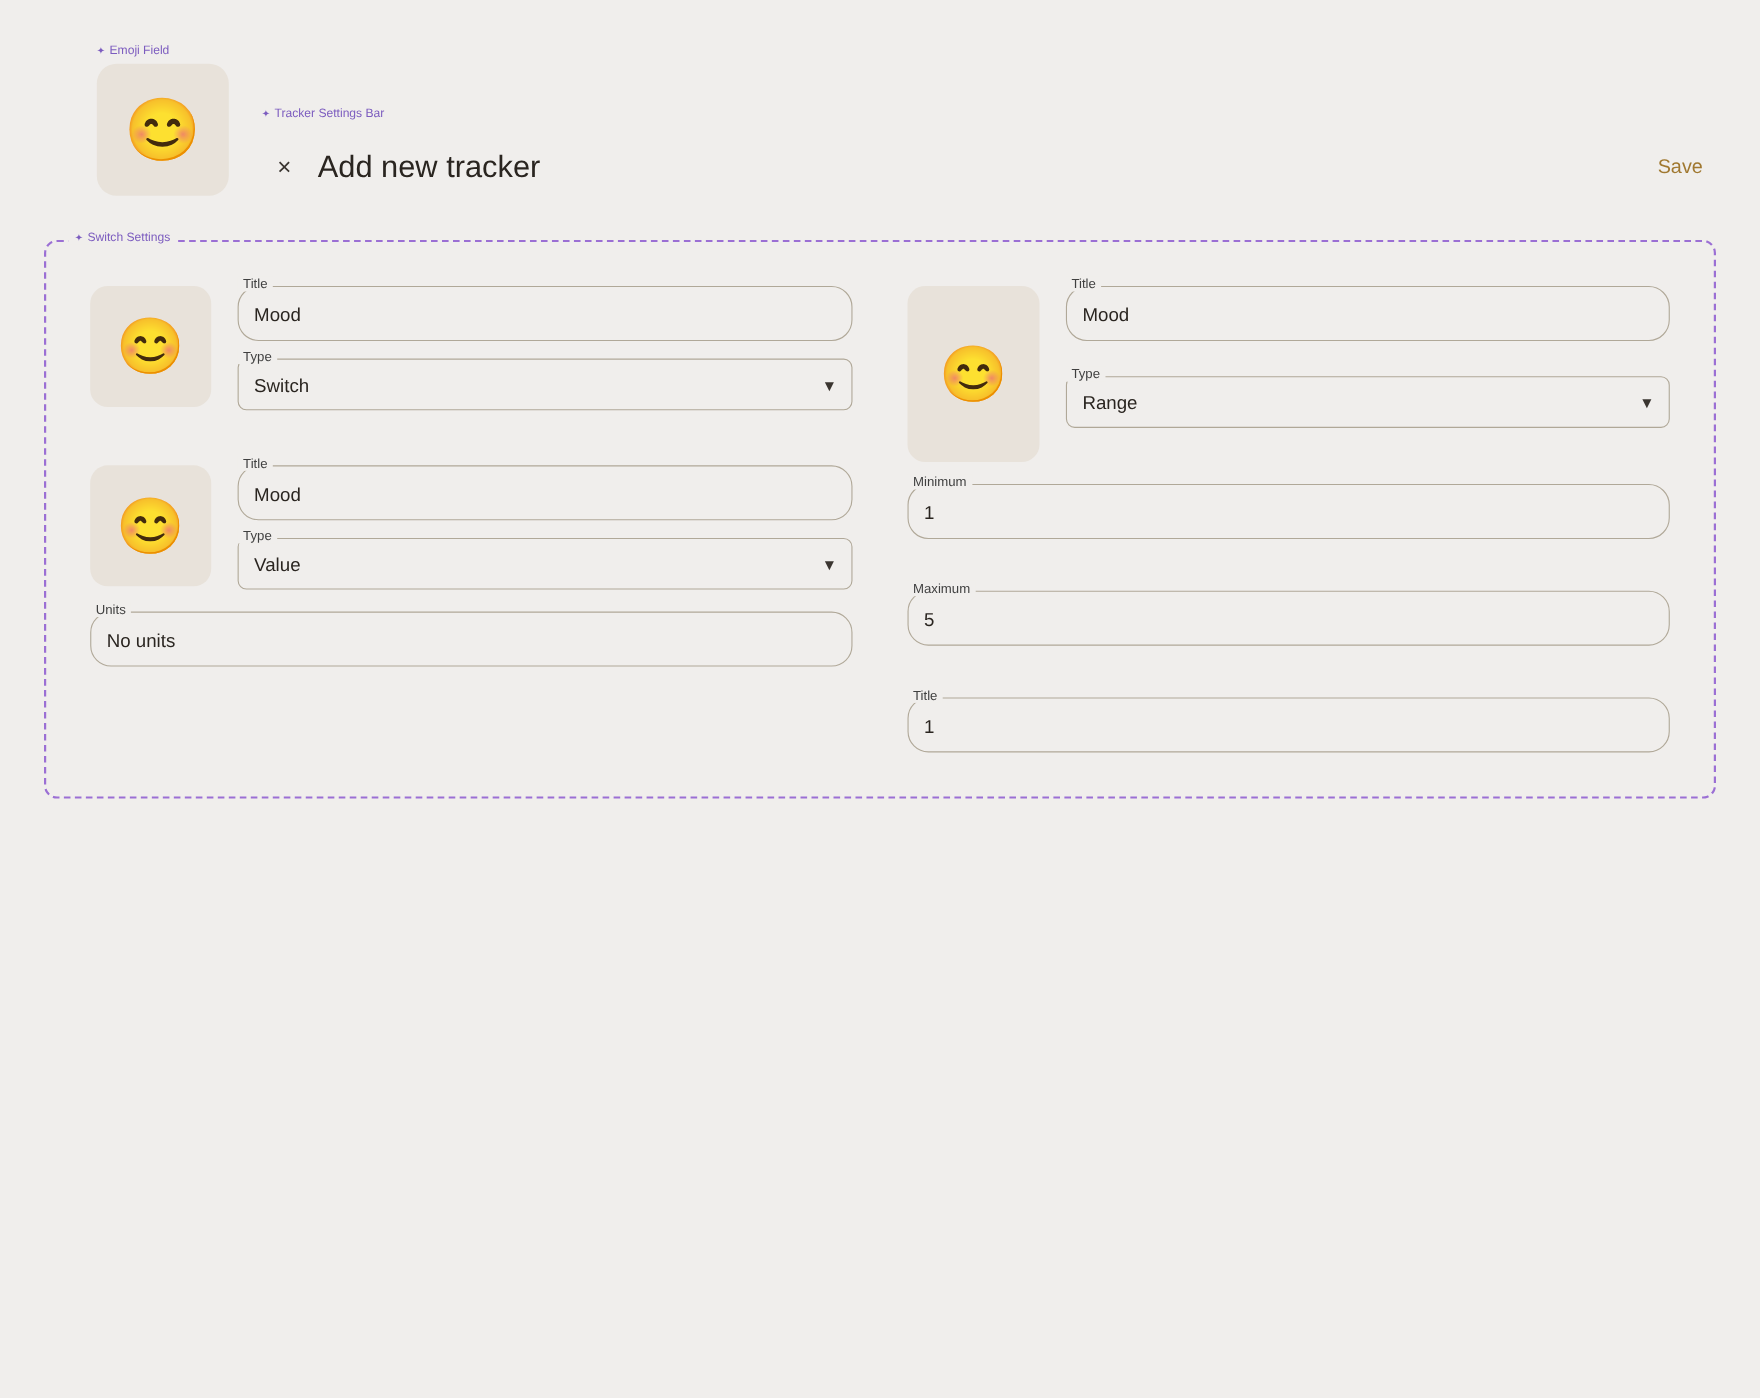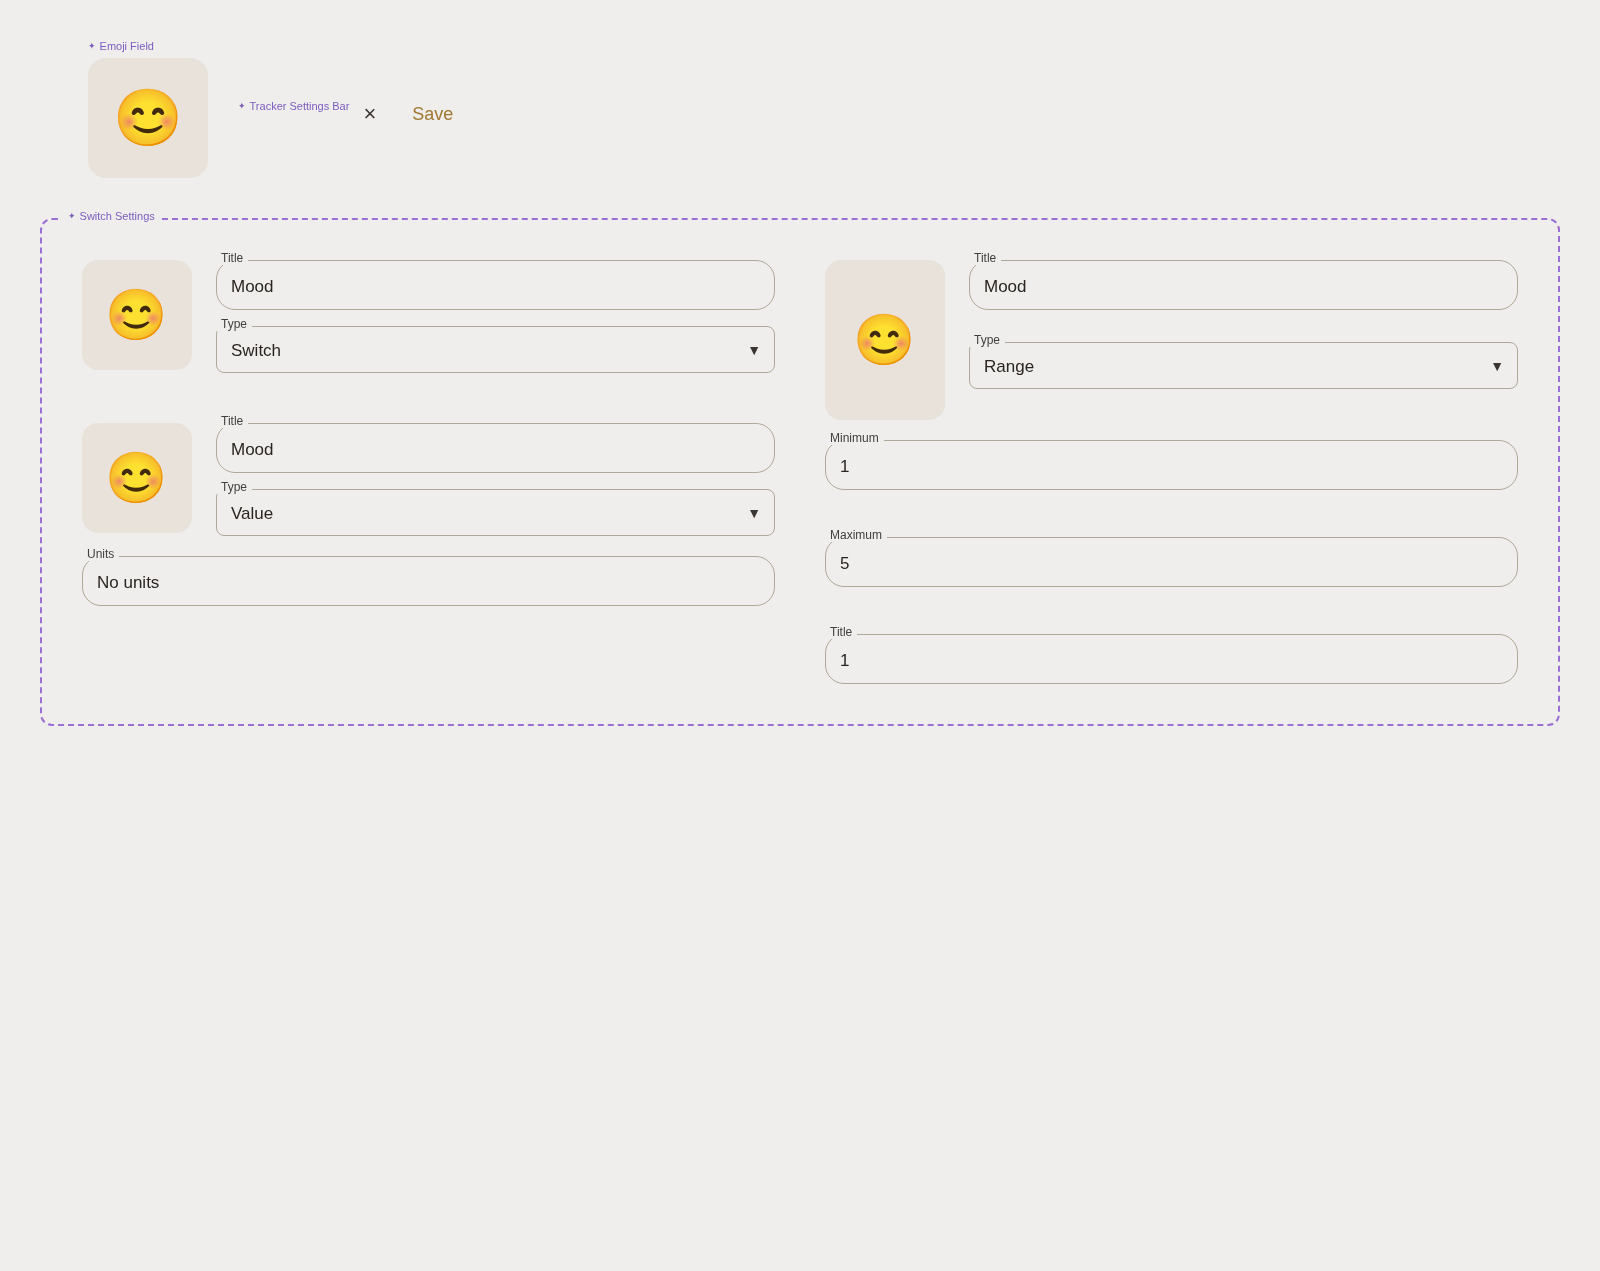--- a/index.html
+++ b/index.html
@@ -47,22 +47,23 @@
       display: flex;
       align-items: center;
       justify-content: center;
       font-size: 56px;
       cursor: pointer;
     }
 
     
     .tracker-bar-block {
       display: flex;
-      flex-direction: row;
+      flex-direction: column;
       flex: 1;
+      justify-content: flex-end;
     }
 
     .tracker-bar {
       display: flex;
       align-items: center;
       gap: 20px;
       padding: 20px 0 10px 10px;
     }
 
     .close-btn {
@@ -267,20 +268,21 @@
   </div>
 
   <div class="tracker-bar-block">
     <div class="annotation-label">
       <span>Tracker Settings Bar</span>
     </div>
     <div class="tracker-bar">
       <button class="close-btn">
         <span>×</span>
       </button>
+      <span class="tracker-bar-title">Add new tracker</span>
       <button class="save-btn">Save</button>
     </div>
   </div>
 </div>
 
 <div class="tracker-settings-wrapper">
   <div class="tracker-settings-label">
     <span>Switch Settings</span>
   </div>
 

